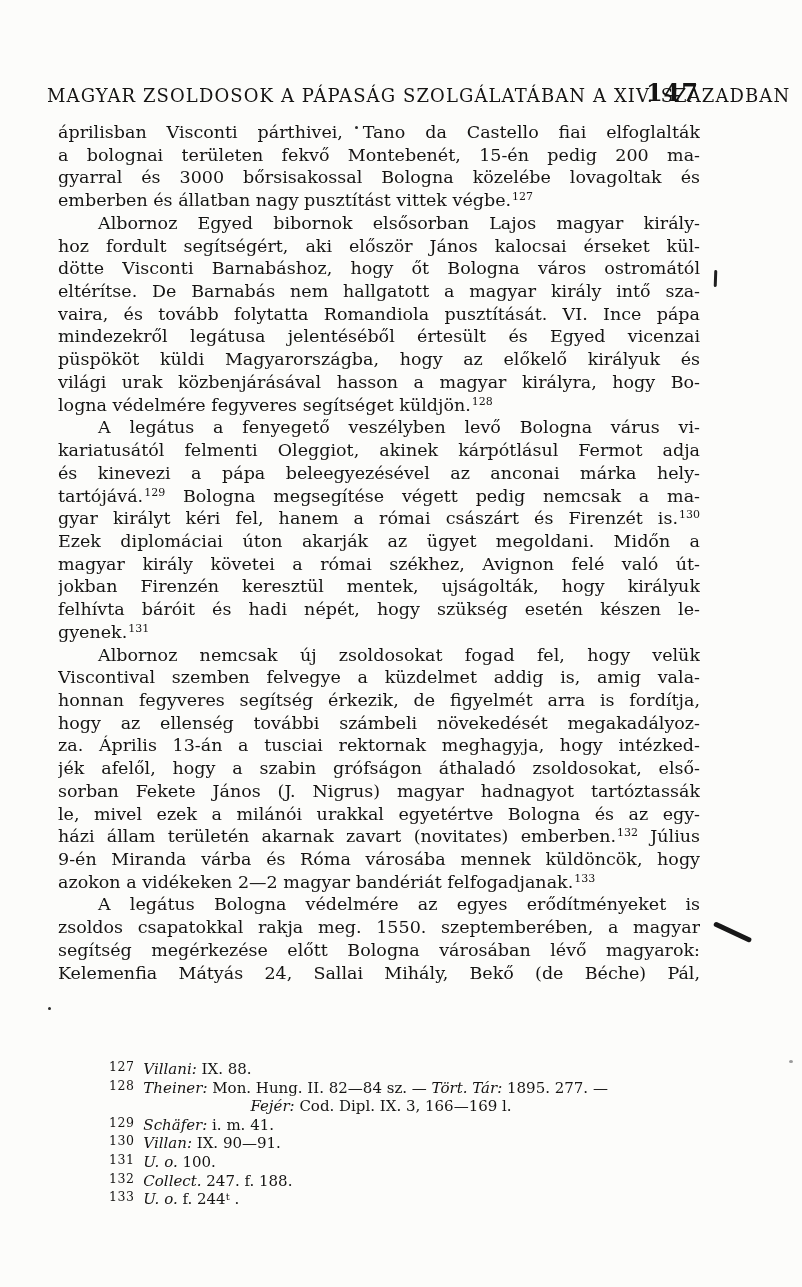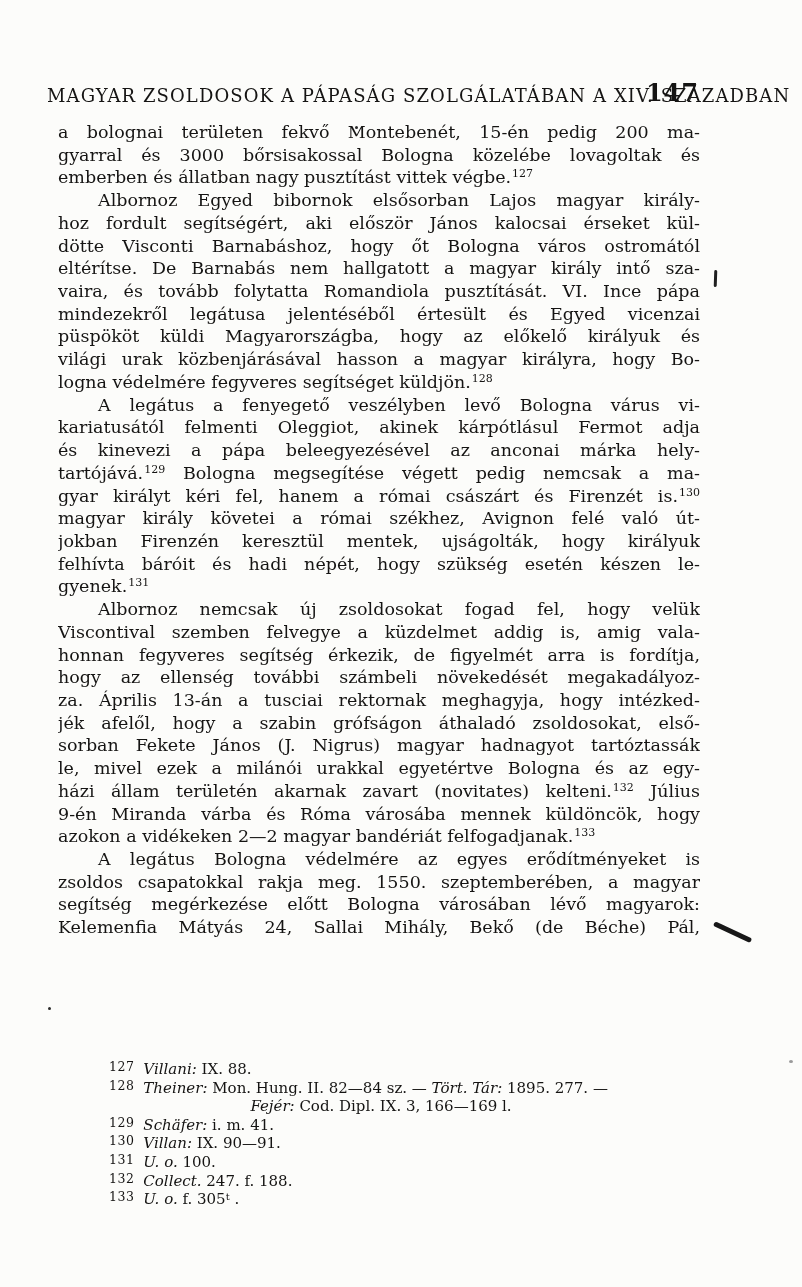--- a/index.html
+++ b/index.html
@@ -73,67 +73,69 @@
 <body>
 
 <div class="page">
 
   <div class="running-head">
     <div class="head-title">MAGYAR ZSOLDOSOK A PÁPASÁG SZOLGÁLATÁBAN A XIV. SZÁZADBAN</div>
     <div class="page-num">147</div>
   </div>
 
   <div class="body-text">
+      <div class="line"><span>áprilisban Visconti párthivei, Tano da Castello fiai elfoglalták</span></div>
       <div class="line"><span>a bolognai területen fekvő Montebenét, 15-én pedig 200 ma-</span></div>
       <div class="line"><span>gyarral és 3000 bőrsisakossal Bologna közelébe lovagoltak és</span></div>
       <div class="line last"><span>emberben és állatban nagy pusztítást vittek végbe.</span><span class="fnref">127</span></div>
       <div class="line indent"><span>Albornoz Egyed bibornok elsősorban Lajos magyar király-</span></div>
       <div class="line"><span>hoz fordult segítségért, aki először János kalocsai érseket kül-</span></div>
       <div class="line"><span>dötte Visconti Barnabáshoz, hogy őt Bologna város ostromától</span></div>
       <div class="line"><span>eltérítse. De Barnabás nem hallgatott a magyar király intő sza-</span></div>
       <div class="line"><span>vaira, és tovább folytatta Romandiola pusztítását. VI. Ince pápa</span></div>
       <div class="line"><span>mindezekről legátusa jelentéséből értesült és Egyed vicenzai</span></div>
       <div class="line"><span>püspököt küldi Magyarországba, hogy az előkelő királyuk és</span></div>
       <div class="line"><span>világi urak közbenjárásával hasson a magyar királyra, hogy Bo-</span></div>
       <div class="line last"><span>logna védelmére fegyveres segítséget küldjön.</span><span class="fnref">128</span></div>
       <div class="line indent"><span>A legátus a fenyegető veszélyben levő Bologna várus vi-</span></div>
       <div class="line"><span>kariatusától felmenti Oleggiot, akinek kárpótlásul Fermot adja</span></div>
       <div class="line"><span>és kinevezi a pápa beleegyezésével az anconai márka hely-</span></div>
       <div class="line"><span>tartójává.</span><span class="fnref">129</span><span> Bologna megsegítése végett pedig nemcsak a ma-</span></div>
       <div class="line"><span>gyar királyt kéri fel, hanem a római császárt és Firenzét is.</span><span class="fnref">130</span></div>
+      <div class="line"><span>Ezek diplomáciai úton akarják az ügyet megoldani. Midőn a</span></div>
       <div class="line"><span>magyar király követei a római székhez, Avignon felé való út-</span></div>
       <div class="line"><span>jokban Firenzén keresztül mentek, ujságolták, hogy királyuk</span></div>
       <div class="line"><span>felhívta báróit és hadi népét, hogy szükség esetén készen le-</span></div>
       <div class="line last"><span>gyenek.</span><span class="fnref">131</span></div>
       <div class="line indent"><span>Albornoz nemcsak új zsoldosokat fogad fel, hogy velük</span></div>
       <div class="line"><span>Viscontival szemben felvegye a küzdelmet addig is, amig vala-</span></div>
       <div class="line"><span>honnan fegyveres segítség érkezik, de figyelmét arra is fordítja,</span></div>
       <div class="line"><span>hogy az ellenség további számbeli növekedését megakadályoz-</span></div>
       <div class="line"><span>za. Április 13-án a tusciai rektornak meghagyja, hogy intézked-</span></div>
       <div class="line"><span>jék afelől, hogy a szabin grófságon áthaladó zsoldosokat, első-</span></div>
       <div class="line"><span>sorban Fekete János (J. Nigrus) magyar hadnagyot tartóztassák</span></div>
       <div class="line"><span>le, mivel ezek a milánói urakkal egyetértve Bologna és az egy-</span></div>
-      <div class="line"><span>házi állam területén akarnak zavart (novitates) kelteni.</span><span class="fnref">132</span><span> Július</span></div>
+      <div class="line"><span>házi állam területén akarnak zavart (novitates) emberben.</span><span class="fnref">132</span><span> Július</span></div>
       <div class="line"><span>9-én Miranda várba és Róma városába mennek küldöncök, hogy</span></div>
       <div class="line last"><span>azokon a vidékeken 2—2 magyar bandériát felfogadjanak.</span><span class="fnref">133</span></div>
       <div class="line indent"><span>A legátus Bologna védelmére az egyes erődítményeket is</span></div>
       <div class="line"><span>zsoldos csapatokkal rakja meg. 1550. szeptemberében, a magyar</span></div>
       <div class="line"><span>segítség megérkezése előtt Bologna városában lévő magyarok:</span></div>
       <div class="line"><span>Kelemenfia Mátyás 24, Sallai Mihály, Bekő (de Béche) Pál,</span></div>
     </div>
 
   <div class="footnotes">
       <div class="fn-line"><span class="fn-num">127</span><span class="it">Villani:</span><span> IX. 88.</span></div>
       <div class="fn-line"><span class="fn-num">128</span><span class="it">Theiner:</span><span> Mon. Hung. II. 82—84 sz. — </span><span class="it">Tört. Tár:</span><span> 1895. 277. —</span></div>
       <div class="fn-line cont"><span class="it">Fejér:</span><span> Cod. Dipl. IX. 3, 166—169 l.</span></div>
       <div class="fn-line"><span class="fn-num">129</span><span class="it">Schäfer:</span><span> i. m. 41.</span></div>
       <div class="fn-line"><span class="fn-num">130</span><span class="it">Villan:</span><span> IX. 90—91.</span></div>
       <div class="fn-line"><span class="fn-num">131</span><span class="it">U. o.</span><span> 100.</span></div>
       <div class="fn-line"><span class="fn-num">132</span><span class="it">Collect.</span><span> 247. f. 188.</span></div>
-      <div class="fn-line"><span class="fn-num">133</span><span class="it">U. o.</span><span> f. 305</span><span class="fn-sup">t</span><span> .</span></div>
+      <div class="fn-line"><span class="fn-num">133</span><span class="it">U. o.</span><span> f. 244</span><span class="fn-sup">t</span><span> .</span></div>
     </div>
 
   <div class="mark-tick"></div>
   <div class="mark-slash"></div>
   <div class="speck s1"></div>
   <div class="speck s2"></div>
   <div class="speck s3"></div>
 
 </div>
 

